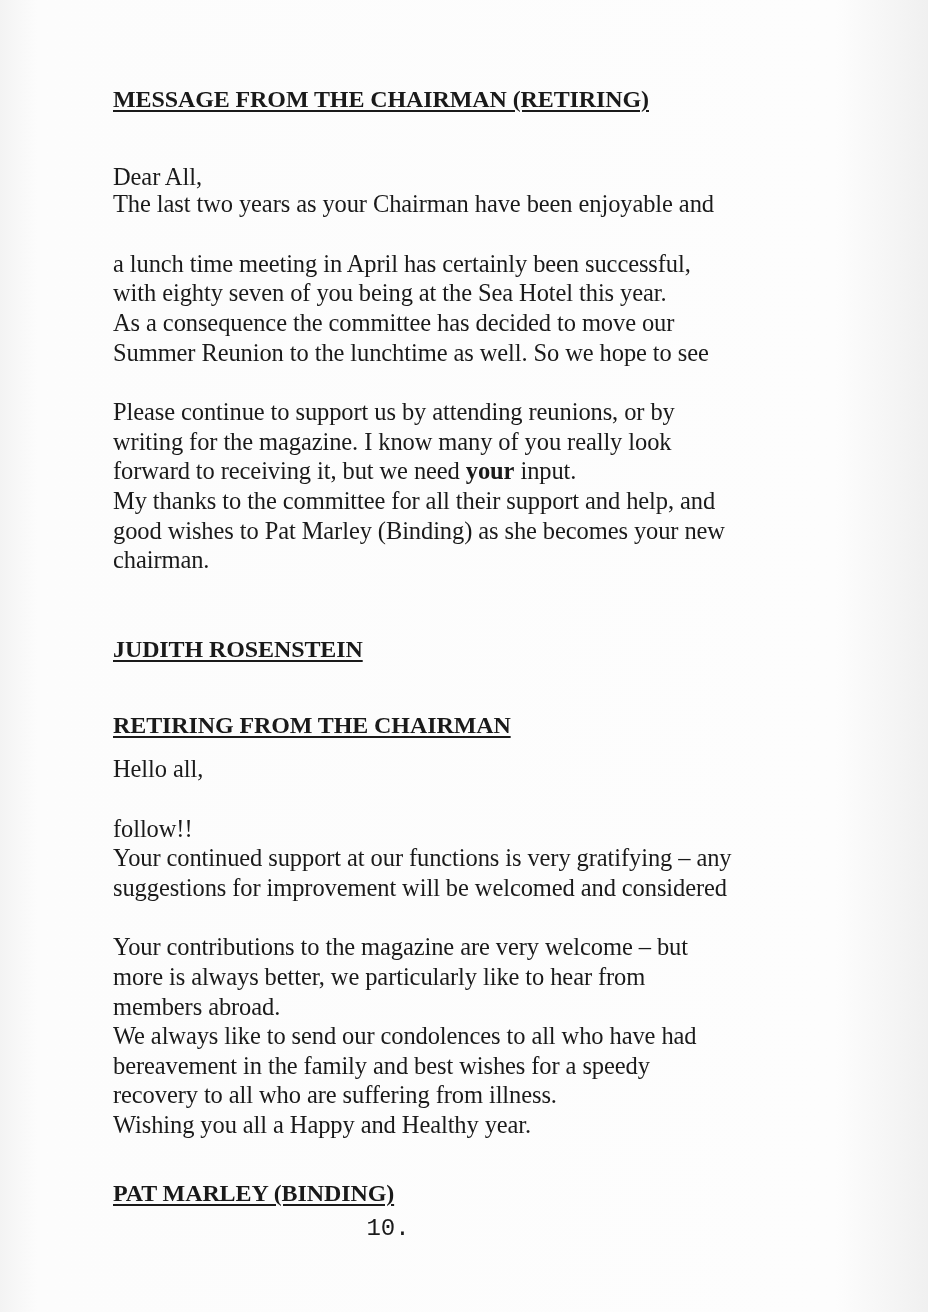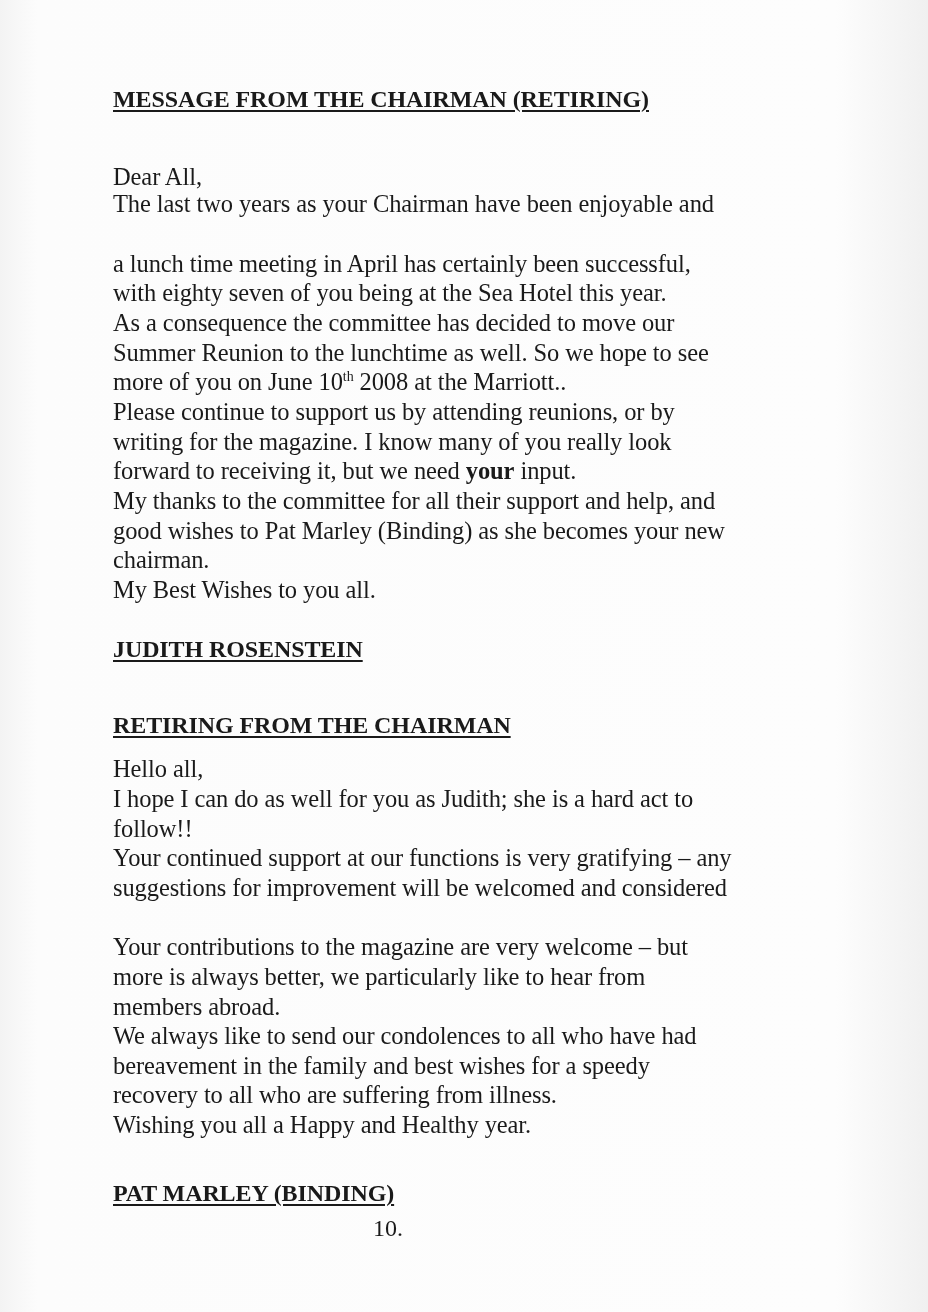--- a/index.html
+++ b/index.html
@@ -7,51 +7,48 @@
     width: 928px; height: 1312px; overflow: hidden;
     background: #fbfbfb;
     font-family: "Liberation Serif", serif;
     color: #1a1a1a;
     position: relative;
   }
   .page { position: absolute; left: 0; top: 0; width: 928px; height: 1312px;
     background: linear-gradient(90deg, #f3f3f3 0%, #fcfcfc 4%, #fdfdfd 90%, #f0f0f0 100%); }
   .line { position: absolute; left: 113px; font-size: 24.5px; line-height: 30px; white-space: nowrap; letter-spacing: -0.1px; }
   .heading { font-weight: bold; text-decoration: underline; text-decoration-thickness: 2px; text-underline-offset: 3px; font-size: 24px; }
-  .pagenum { position: absolute; left: 0; width: 776px; text-align: center; font-size: 24px; top: 1215px; }
+  .pagenum { position: absolute; left: 0; width: 776px; text-align: center; font-size: 24px; top: 1215px; font-family: Liberation Mono, monospace; }
   sup { font-size: 14px; line-height: 0; }
 </style>
 </head>
 <body>
 
 <div class="page">
 
   <div class="line heading" style="top:84px">MESSAGE FROM THE CHAIRMAN (RETIRING)</div>
 
   <div class="line" style="top:162px">Dear All,</div>
   <div class="line" style="top:189px">The last two years as your Chairman have been enjoyable and</div>
   <div class="line" style="top:249px">a lunch time meeting in April has certainly been successful,</div>
   <div class="line" style="top:278px">with eighty seven of you being at the Sea Hotel this year.</div>
   <div class="line" style="top:308px">As a consequence the committee has decided to move our</div>
   <div class="line" style="top:338px">Summer Reunion to the lunchtime as well. So we hope to see</div>
-  <div class="line" style="top:367px"><span>more of you on June 10</span><sup>th</sup><span> 2008 at the Marriott..</span></div>
   <div class="line" style="top:397px">Please continue to support us by attending reunions, or by</div>
   <div class="line" style="top:427px">writing for the magazine. I know many of you really look</div>
   <div class="line" style="top:456px"><span>forward to receiving it, but we need </span><b>your</b><span> input.</span></div>
   <div class="line" style="top:486px">My thanks to the committee for all their support and help, and</div>
   <div class="line" style="top:516px">good wishes to Pat Marley (Binding) as she becomes your new</div>
   <div class="line" style="top:545px">chairman.</div>
-  <div class="line" style="top:575px">My Best Wishes to you all.</div>
 
   <div class="line heading" style="top:634px">JUDITH ROSENSTEIN</div>
 
   <div class="line heading" style="top:710px">RETIRING FROM THE CHAIRMAN</div>
 
   <div class="line" style="top:754px">Hello all,</div>
-  <div class="line" style="top:784px">I hope I can do as well for you as Judith;  she is a hard act to</div>
   <div class="line" style="top:814px">follow!!</div>
   <div class="line" style="top:843px">Your continued support at our functions is very gratifying – any</div>
   <div class="line" style="top:873px">suggestions for improvement will be welcomed and considered</div>
   <div class="line" style="top:932px">Your contributions to the magazine are very welcome – but</div>
   <div class="line" style="top:962px">more is always better, we particularly like to hear from</div>
   <div class="line" style="top:992px">members abroad.</div>
   <div class="line" style="top:1021px">We always like to send our condolences to all who have had</div>
   <div class="line" style="top:1051px">bereavement in the family and best wishes for a speedy</div>
   <div class="line" style="top:1080px">recovery to all who are suffering from illness.</div>
   <div class="line" style="top:1110px">Wishing you all a Happy and Healthy year.</div>

